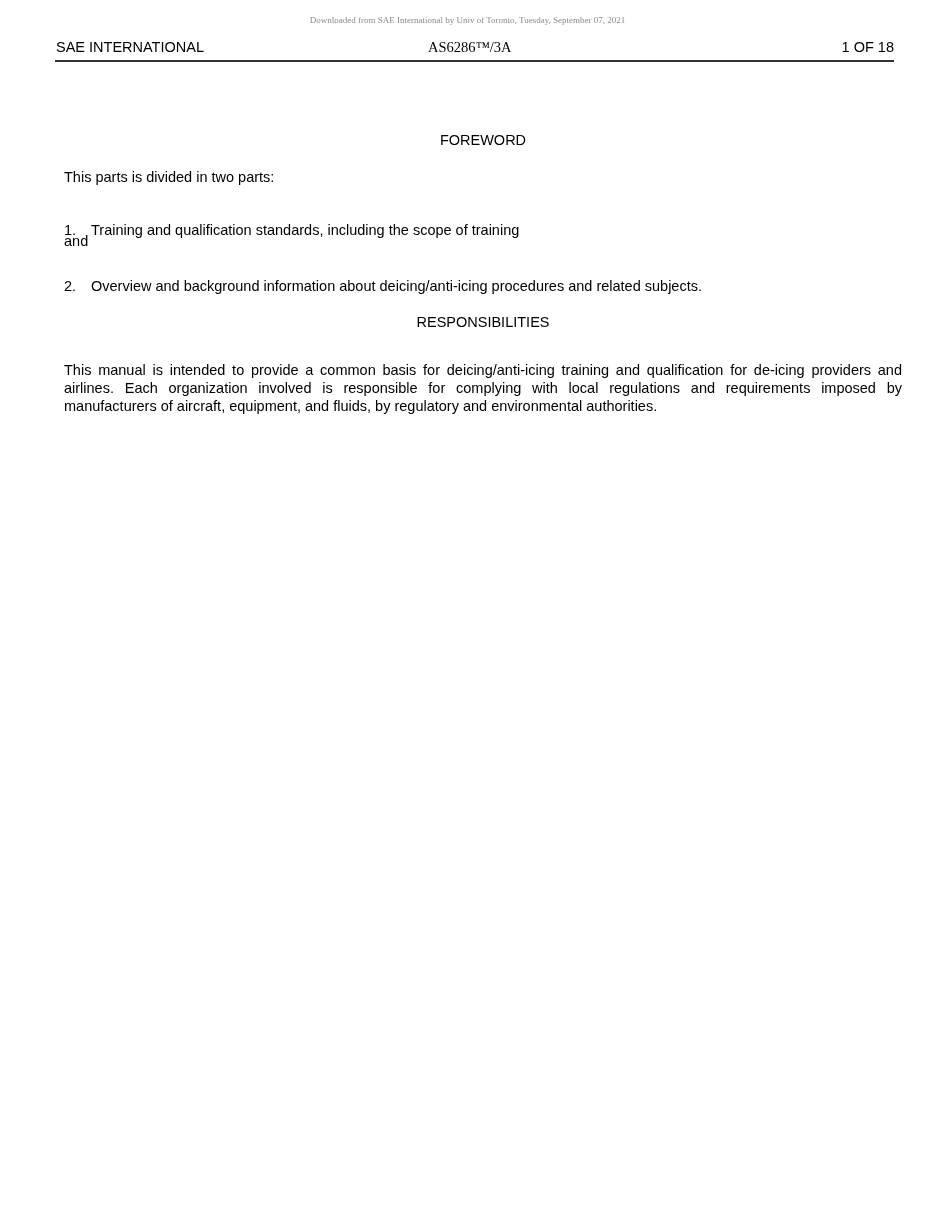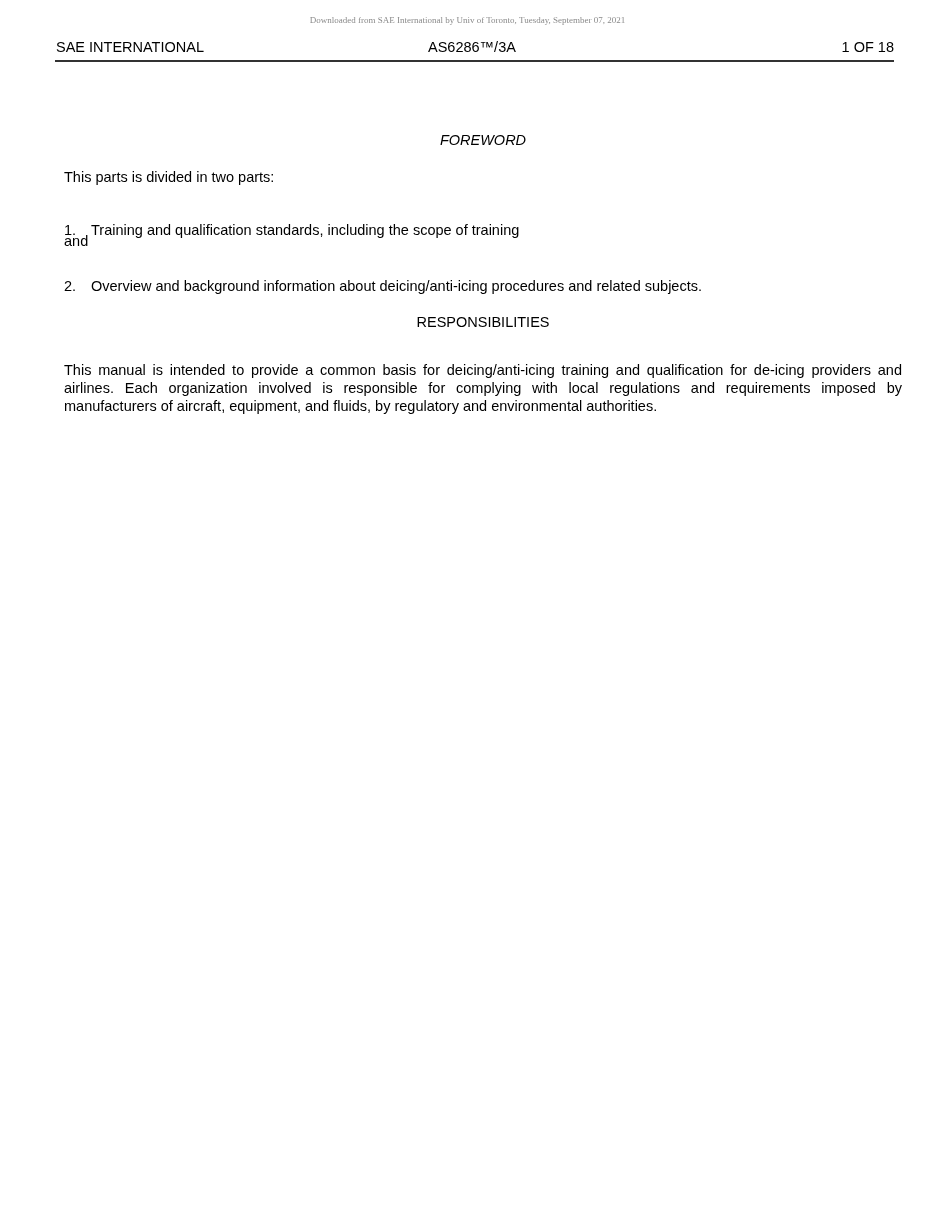--- a/index.html
+++ b/index.html
@@ -8,21 +8,21 @@
     position: absolute; top: 15px; left: 0; width: 903px; text-align: center;
     font-family: "Liberation Serif", serif; font-size: 9px; color: #8a8a8a; margin-left: 16px;
   }
   .header {
     position: absolute; top: 38px; left: 55px; width: 839px; height: 22px;
     border-bottom: 2px solid #333;
     font-family: "Liberation Sans", sans-serif; font-size: 14.5px;
   }
   .header span { position: absolute; top: 1px; white-space: nowrap; }
   .h-left { left: 1px; }
-  .h-center { left: 373px; }
+  .h-center { left: 373px; font-family: Liberation Serif, serif; }
   .h-right { right: 0; }
   .content {
     position: absolute; top: 0; left: 64px; width: 838px;
     font-family: "Liberation Sans", sans-serif; font-size: 14.5px; line-height: 18px;
   }
   .heading { position: absolute; left: 0; width: 838px; text-align: center; }
   .para { position: absolute; left: 0; width: 838px; }
   .list-item { position: absolute; left: 0; width: 838px; }
   .list-item .num { display: inline-block; width: 27px; }
   .justify { text-align: justify; text-align-last: left; margin-top: 12px; }
@@ -32,21 +32,21 @@
 
 <div class="download-note">Downloaded from SAE International by Univ of Toronto, Tuesday, September 07, 2021</div>
 
 <div class="header">
   <span class="h-left">SAE INTERNATIONAL</span>
   <span class="h-center">AS6286™/3A</span>
   <span class="h-right">1 OF 18</span>
 </div>
 
 <div class="content">
-  <div class="heading" style="top:131px;font-style:italic;">FOREWORD</div>
+  <div class="heading" style="top:131px;">FOREWORD</div>
   <div class="para" style="top:168px;">This parts is divided in two parts:</div>
   <div class="list-item" style="top:221px;">
     <span class="num">1.</span><span>Training and qualification standards, including the scope of training</span>
   </div>
   <div class="para" style="top:232px;">and</div>
   <div class="list-item" style="top:277px;">
     <span class="num">2.</span><span>Overview and background information about deicing/anti-icing procedures and related subjects.</span>
   </div>
   <div class="heading" style="top:313px;text-align:center;">RESPONSIBILITIES</div>
   <div class="para justify" style="top:349px;">This manual is intended to provide a common basis for deicing/anti-icing training and qualification for de-icing providers and airlines. Each organization involved is responsible for complying with local regulations and requirements imposed by manufacturers of aircraft, equipment, and fluids, by regulatory and environmental authorities.</div>

